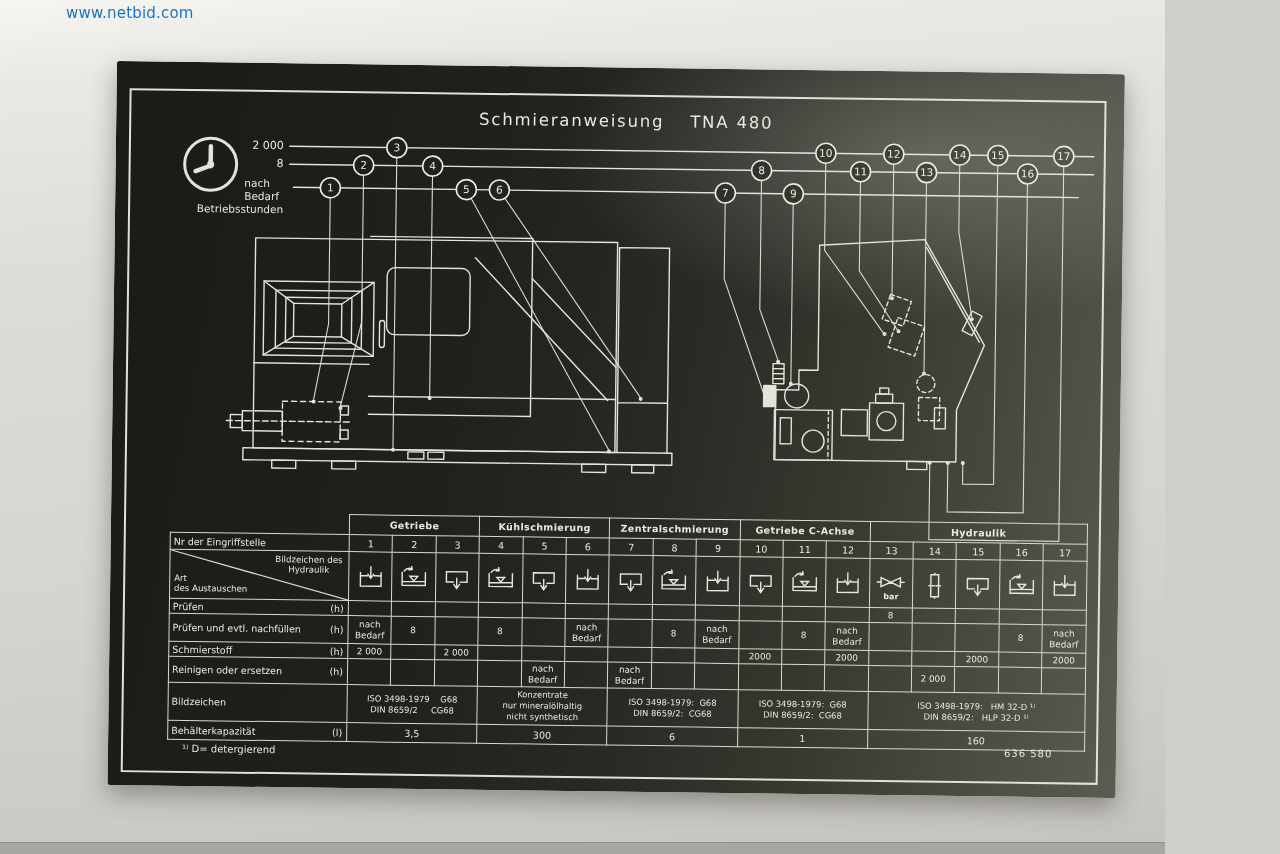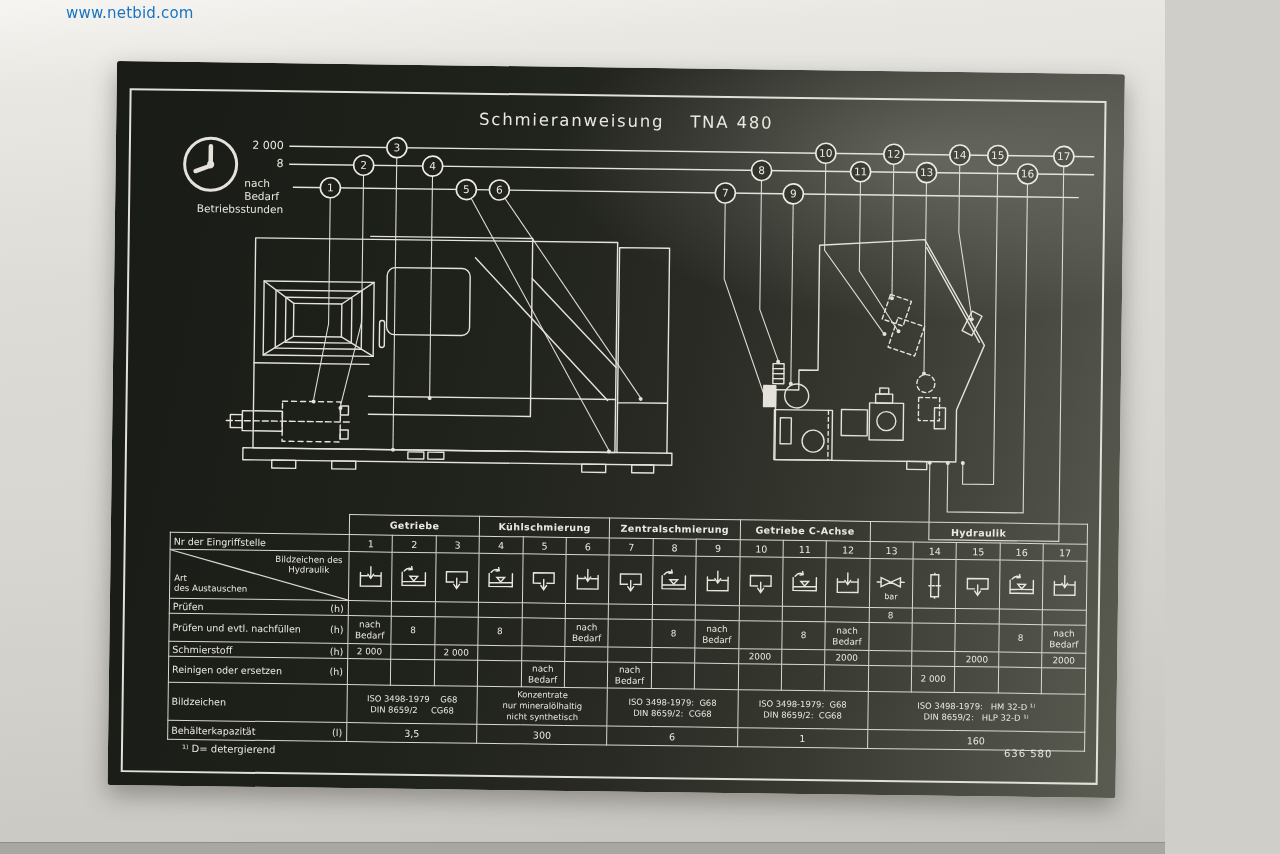--- a/index.html
+++ b/index.html
@@ -30,21 +30,21 @@
   .grp{font-weight:bold;font-size:9.5px;letter-spacing:.4px;}
   .lbl{text-align:left;}
   .lbl .in{display:flex;justify-content:space-between;padding:1px 4px 1px 3px;}
   .cellv{white-space:pre;font-size:8.8px;line-height:1.15;}
   .corner{position:relative;}
   .corner svg{position:absolute;left:0;top:0;width:100%;height:100%;}
   .corner .tr{position:absolute;right:6px;top:3px;font-size:8.6px;text-align:center;line-height:10px;}
   .corner .bl{position:absolute;left:4px;bottom:5px;font-size:8.6px;text-align:left;line-height:10px;}
   .lube{text-align:left;white-space:pre;font-size:8.4px;line-height:1.3;padding:2px 0 2px 6px;}
   .sym{width:31px;height:26px;color:#e7e5de;display:block;margin:3px auto 0;}
-  .bar-lbl{font-size:8px;margin-top:-3px;}
+  .bar-lbl{font-size:8px;margin-top:-3px;font-weight:bold;}
   .footnote{position:absolute;left:74px;top:681px;font-size:10px;z-index:2;}
   .plate-number{position:absolute;left:896px;top:675px;font-size:10px;letter-spacing:1px;z-index:2;}
 </style>
 </head>
 <body>
 
 <div class="photo">
   <div class="watermark">www.netbid.com</div>
 
   <div class="plate">

